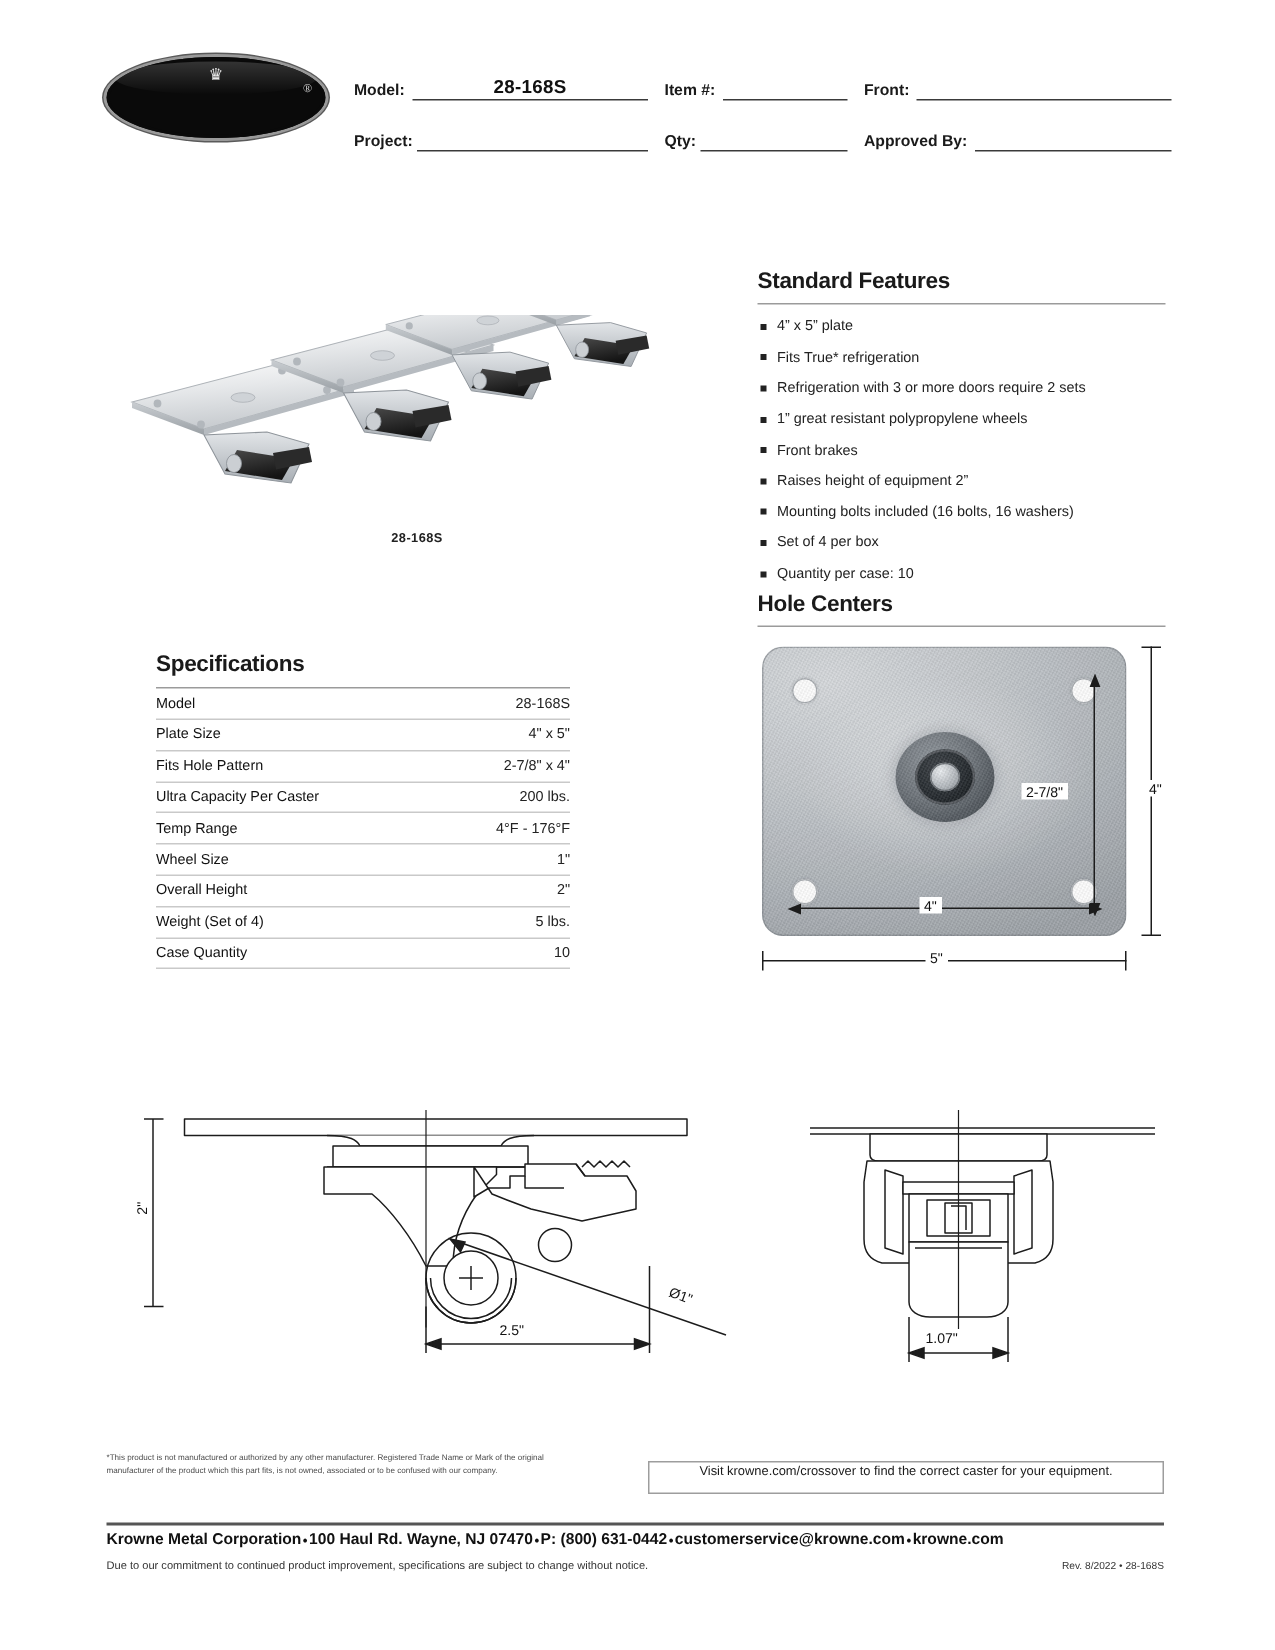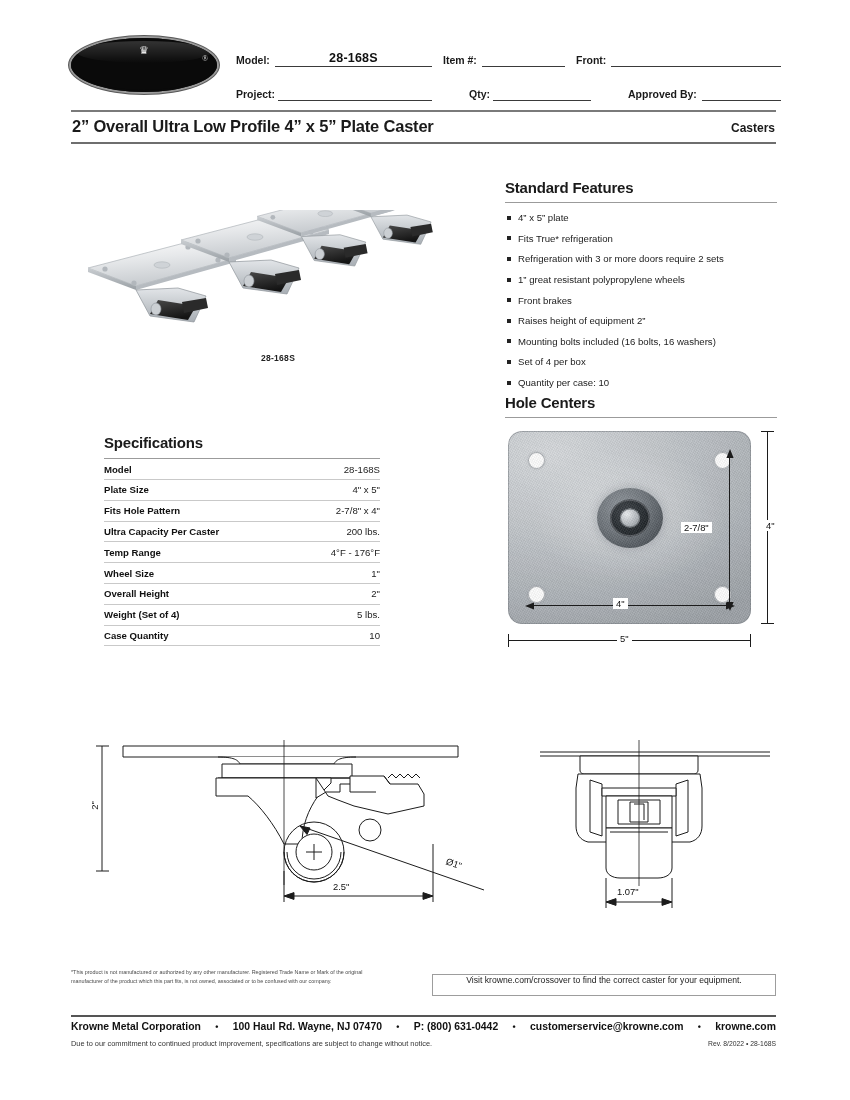--- a/index.html
+++ b/index.html
@@ -46,21 +46,21 @@
     font-size: 11px; color: #e9e9e9; line-height: 1;
   }
   .logo-tm {
     position: absolute; right: 9px; top: 16px;
     font-size: 8px; color: #d8d8d8;
     font-family: "Liberation Serif", serif;
   }
 
   .form-grid { position: absolute; left: 236px; top: 42px; width: 545px; }
   .form-row { display: flex; align-items: flex-end; height: 25px; }
-  .form-row + .form-row { margin-top: 9px; gap: 26px; }
+  .form-row + .form-row { margin-top: 9px; }
   .form-field { display: flex; align-items: flex-end; }
   .form-label {
     font-size: 10.5px; font-weight: bold; color: #1a1a1a;
     white-space: nowrap; line-height: 12px; padding-bottom: 1px;
   }
   .form-line {
     border-bottom: 1.4px solid #3a3a3a;
     height: 13px; position: relative;
   }
   .form-value {
@@ -104,21 +104,21 @@
   }
 
   
   .specs { position: absolute; left: 104px; top: 434px; width: 276px; }
   .spec-rule-top { height: 1.3px; background: #9b9b9b; margin-top: 7px; }
   .spec-row {
     display: flex; justify-content: space-between; align-items: center;
     height: 20.8px; border-bottom: 0.9px solid #c9c9c9;
     font-size: 9.6px;
   }
-  .spec-key { font-weight: bold; color: #111; }
+  .spec-key { font-weight: normal; color: #111; }
   .spec-val { color: #222; }
 
   
   .hole-sec { position: absolute; left: 505px; top: 394px; width: 272px; }
   .hole-diagram { position: absolute; left: 495px; top: 424px; width: 290px; height: 230px; }
 
   .plate {
     position: absolute; left: 13px; top: 7px; width: 243px; height: 193px;
     border-radius: 14px;
     background:
@@ -183,21 +183,21 @@
   }
   .crossover-box {
     position: absolute; left: 432px; top: 974px; width: 344px; height: 22px;
     border: 1px solid #9d9d9d;
     display: flex; justify-content: center;
     font-size: 8.6px; color: #1a1a1a;
   }
   .foot-rule { position: absolute; left: 71px; top: 1015px; width: 705px; height: 2.1px; background: #555; }
   .foot-line1 {
     position: absolute; left: 71px; top: 1021px; width: 705px;
-    display: flex; align-items: center; justify-content: space-between;
+    display: flex; align-items: center; 
     font-size: 10.4px; font-weight: bold; color: #111;
   }
   .foot-sep { font-size: 9px; padding: 0 1px; }
   .foot-line2 {
     position: absolute; left: 71px; top: 1039px; width: 705px;
     display: flex; align-items: baseline; justify-content: space-between;
     font-size: 7.4px; color: #333;
   }
   .foot-rev { font-size: 6.8px; color: #333; }
 </style>
@@ -252,28 +252,20 @@
         <div class="form-field" style="flex:1;margin-left:11px">
           <span class="form-label">Approved By:</span>
           <span class="form-line" style="flex:1;margin-left:5px">
             <span class="form-value"></span>
           </span>
         </div>
       </div>
     </div>
   </div>
 
-  <div class="title-bar">
-    <div class="topline"></div>
-    <div class="title-row">
-      <div class="doc-title">2” Overall Ultra Low Profile 4” x 5” Plate Caster</div>
-      <div class="doc-cat">Casters</div>
-    </div>
-    <div class="botline"></div>
-  </div>
 
   <div class="photo-area">
     <svg width="400" height="140" viewBox="0 0 400 140">
       <defs>
         <linearGradient id="plateG" x1="0" y1="0" x2="0.3" y2="1">
           <stop offset="0" stop-color="#fcfcfc"></stop>
           <stop offset="0.45" stop-color="#e6e8ea"></stop>
           <stop offset="1" stop-color="#c7cbcf"></stop>
         </linearGradient>
         <linearGradient id="edgeG" x1="0" y1="0" x2="0" y2="1">

